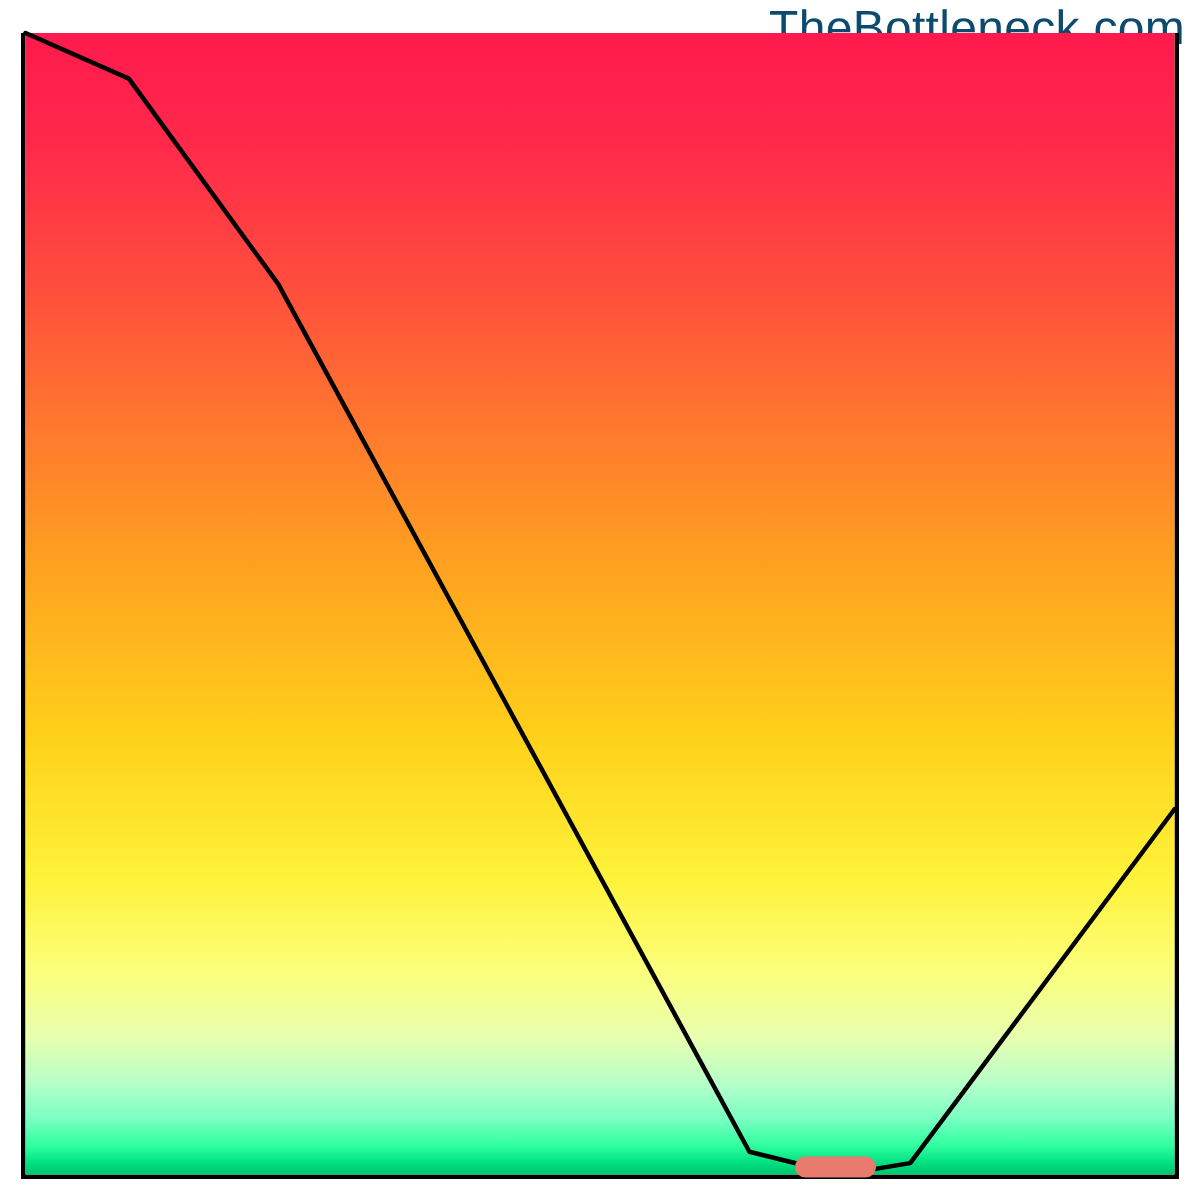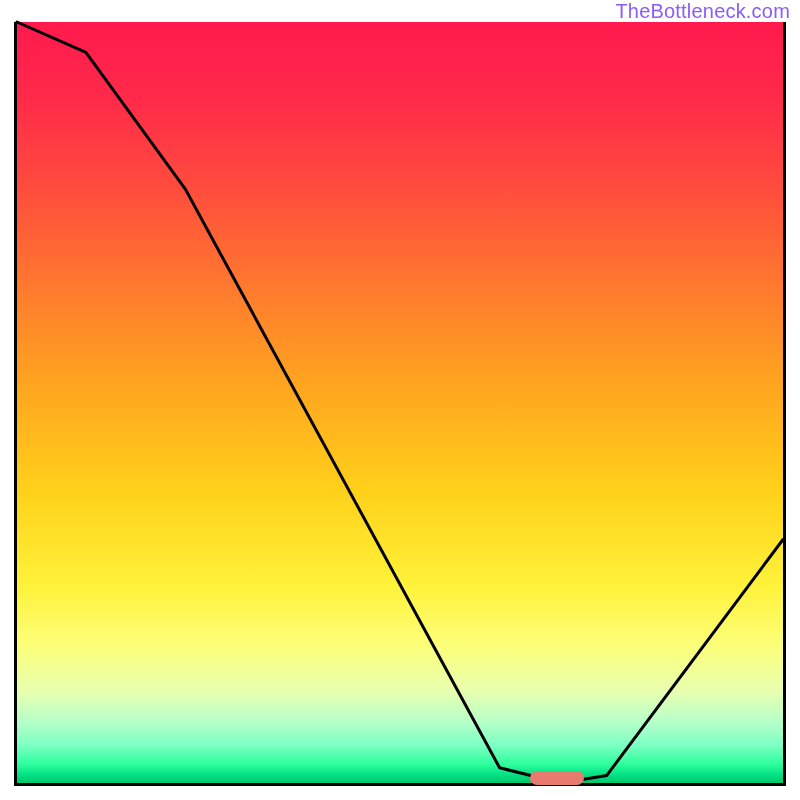--- a/index.html
+++ b/index.html
@@ -38,23 +38,23 @@
       #7dffc4 95%,
       #2fff9e 97.5%,
       #00e082 99%,
       #00c46a 100%
     );
   }
   .watermark {
     position: absolute;
     right: 10px;
     top: 0px;
-    color: #8b5cf6;
+    color: #0c4a6e;
     font-family: Arial, Helvetica, sans-serif;
-    font-size: 20px;
+    font-size: 32px;
     letter-spacing: 0.2px;
     user-select: none;
   }
   .marker {
     position: absolute;
     width: 56px;
     height: 14px;
     background: #e97a6e;
     border-radius: 7px;
   }

